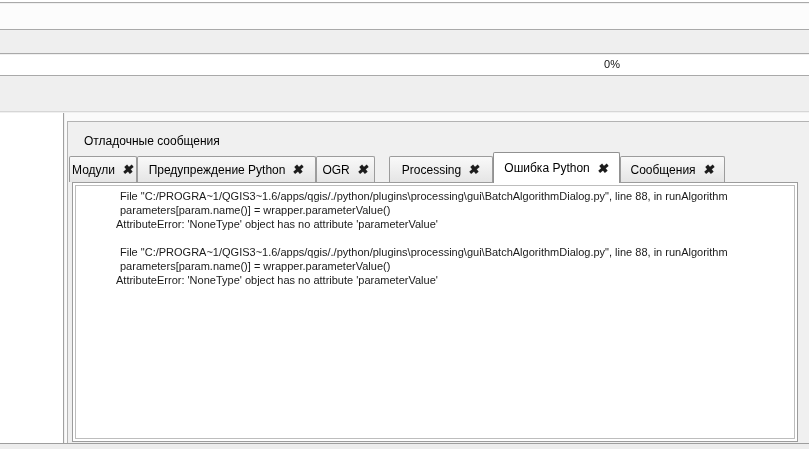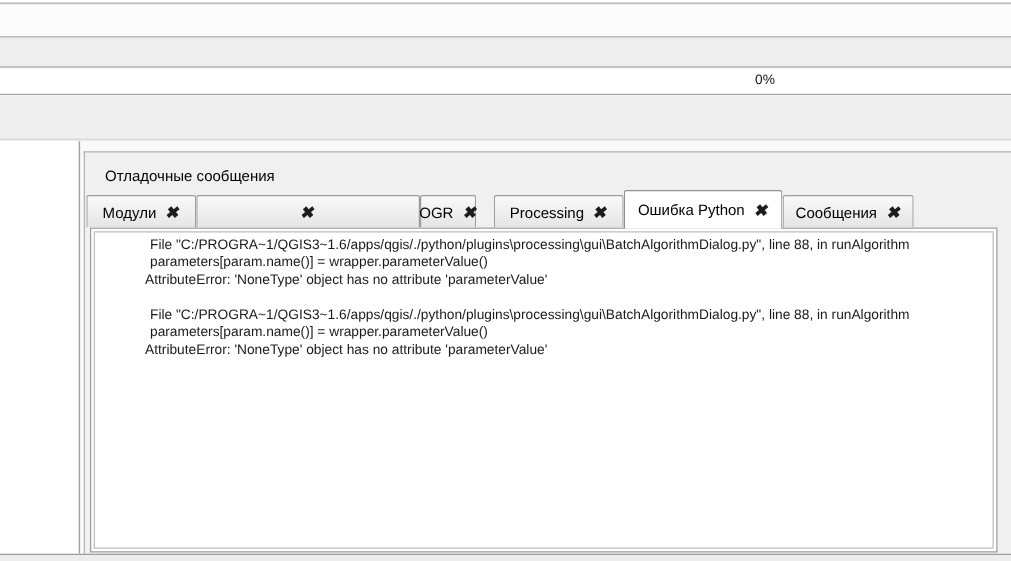--- a/index.html
+++ b/index.html
@@ -29,23 +29,23 @@
   .paneltitle { position:absolute; left:16px; top:12px; font-size:12px; color:#000; }
 
   
   .tabbar { position:absolute; left:1px; top:30px; height:30px;
             display:flex; align-items:flex-end; z-index:2; }
   .tab { height:26px; border:1px solid #9c9c9c; border-bottom:none;
          border-radius:2px 2px 0 0;
          background:linear-gradient(#f9f9f9,#e5e5e5);
          display:flex; align-items:center; justify-content:center; gap:8px;
          font-size:12px; color:#000; cursor:default; }
-  .tab.t1 { width:88px; }
+  .tab.t1 { width:68px; }
   .tab.t2 { width:179px; }
-  .tab.t3 { width:45px; }
+  .tab.t3 { width:59px; }
   .tab.t4 { width:104px;margin-left:14px; }
   .tab.t5 { width:127px; }
   .tab.t6 { width:105px; }
   .tab.active { height:31px; margin-bottom:-1px; background:#ffffff;
                 border-color:#919191; position:relative; z-index:3; }
   .closex { display:inline-block; font-weight:bold; font-size:13px; line-height:1;
             transform:skewX(-12deg); color:#1c1c1c; }
 
   
   .pane { position:absolute; left:4px; top:60px; width:726px; height:260px;
@@ -85,20 +85,21 @@
       <div class="frame">
 
         <div class="paneltitle">Отладочные сообщения</div>
 
         <div class="tabbar">
           <div class="tab t1">
             <span>Модули</span>
             <span class="closex">✖</span>
           </div>
           <div class="tab t2">
+            <span>Предупреждение Python</span>
             <span class="closex">✖</span>
           </div>
           <div class="tab t3">
             <span>OGR</span>
             <span class="closex">✖</span>
           </div>
           <div class="tab t4">
             <span>Processing</span>
             <span class="closex">✖</span>
           </div>

